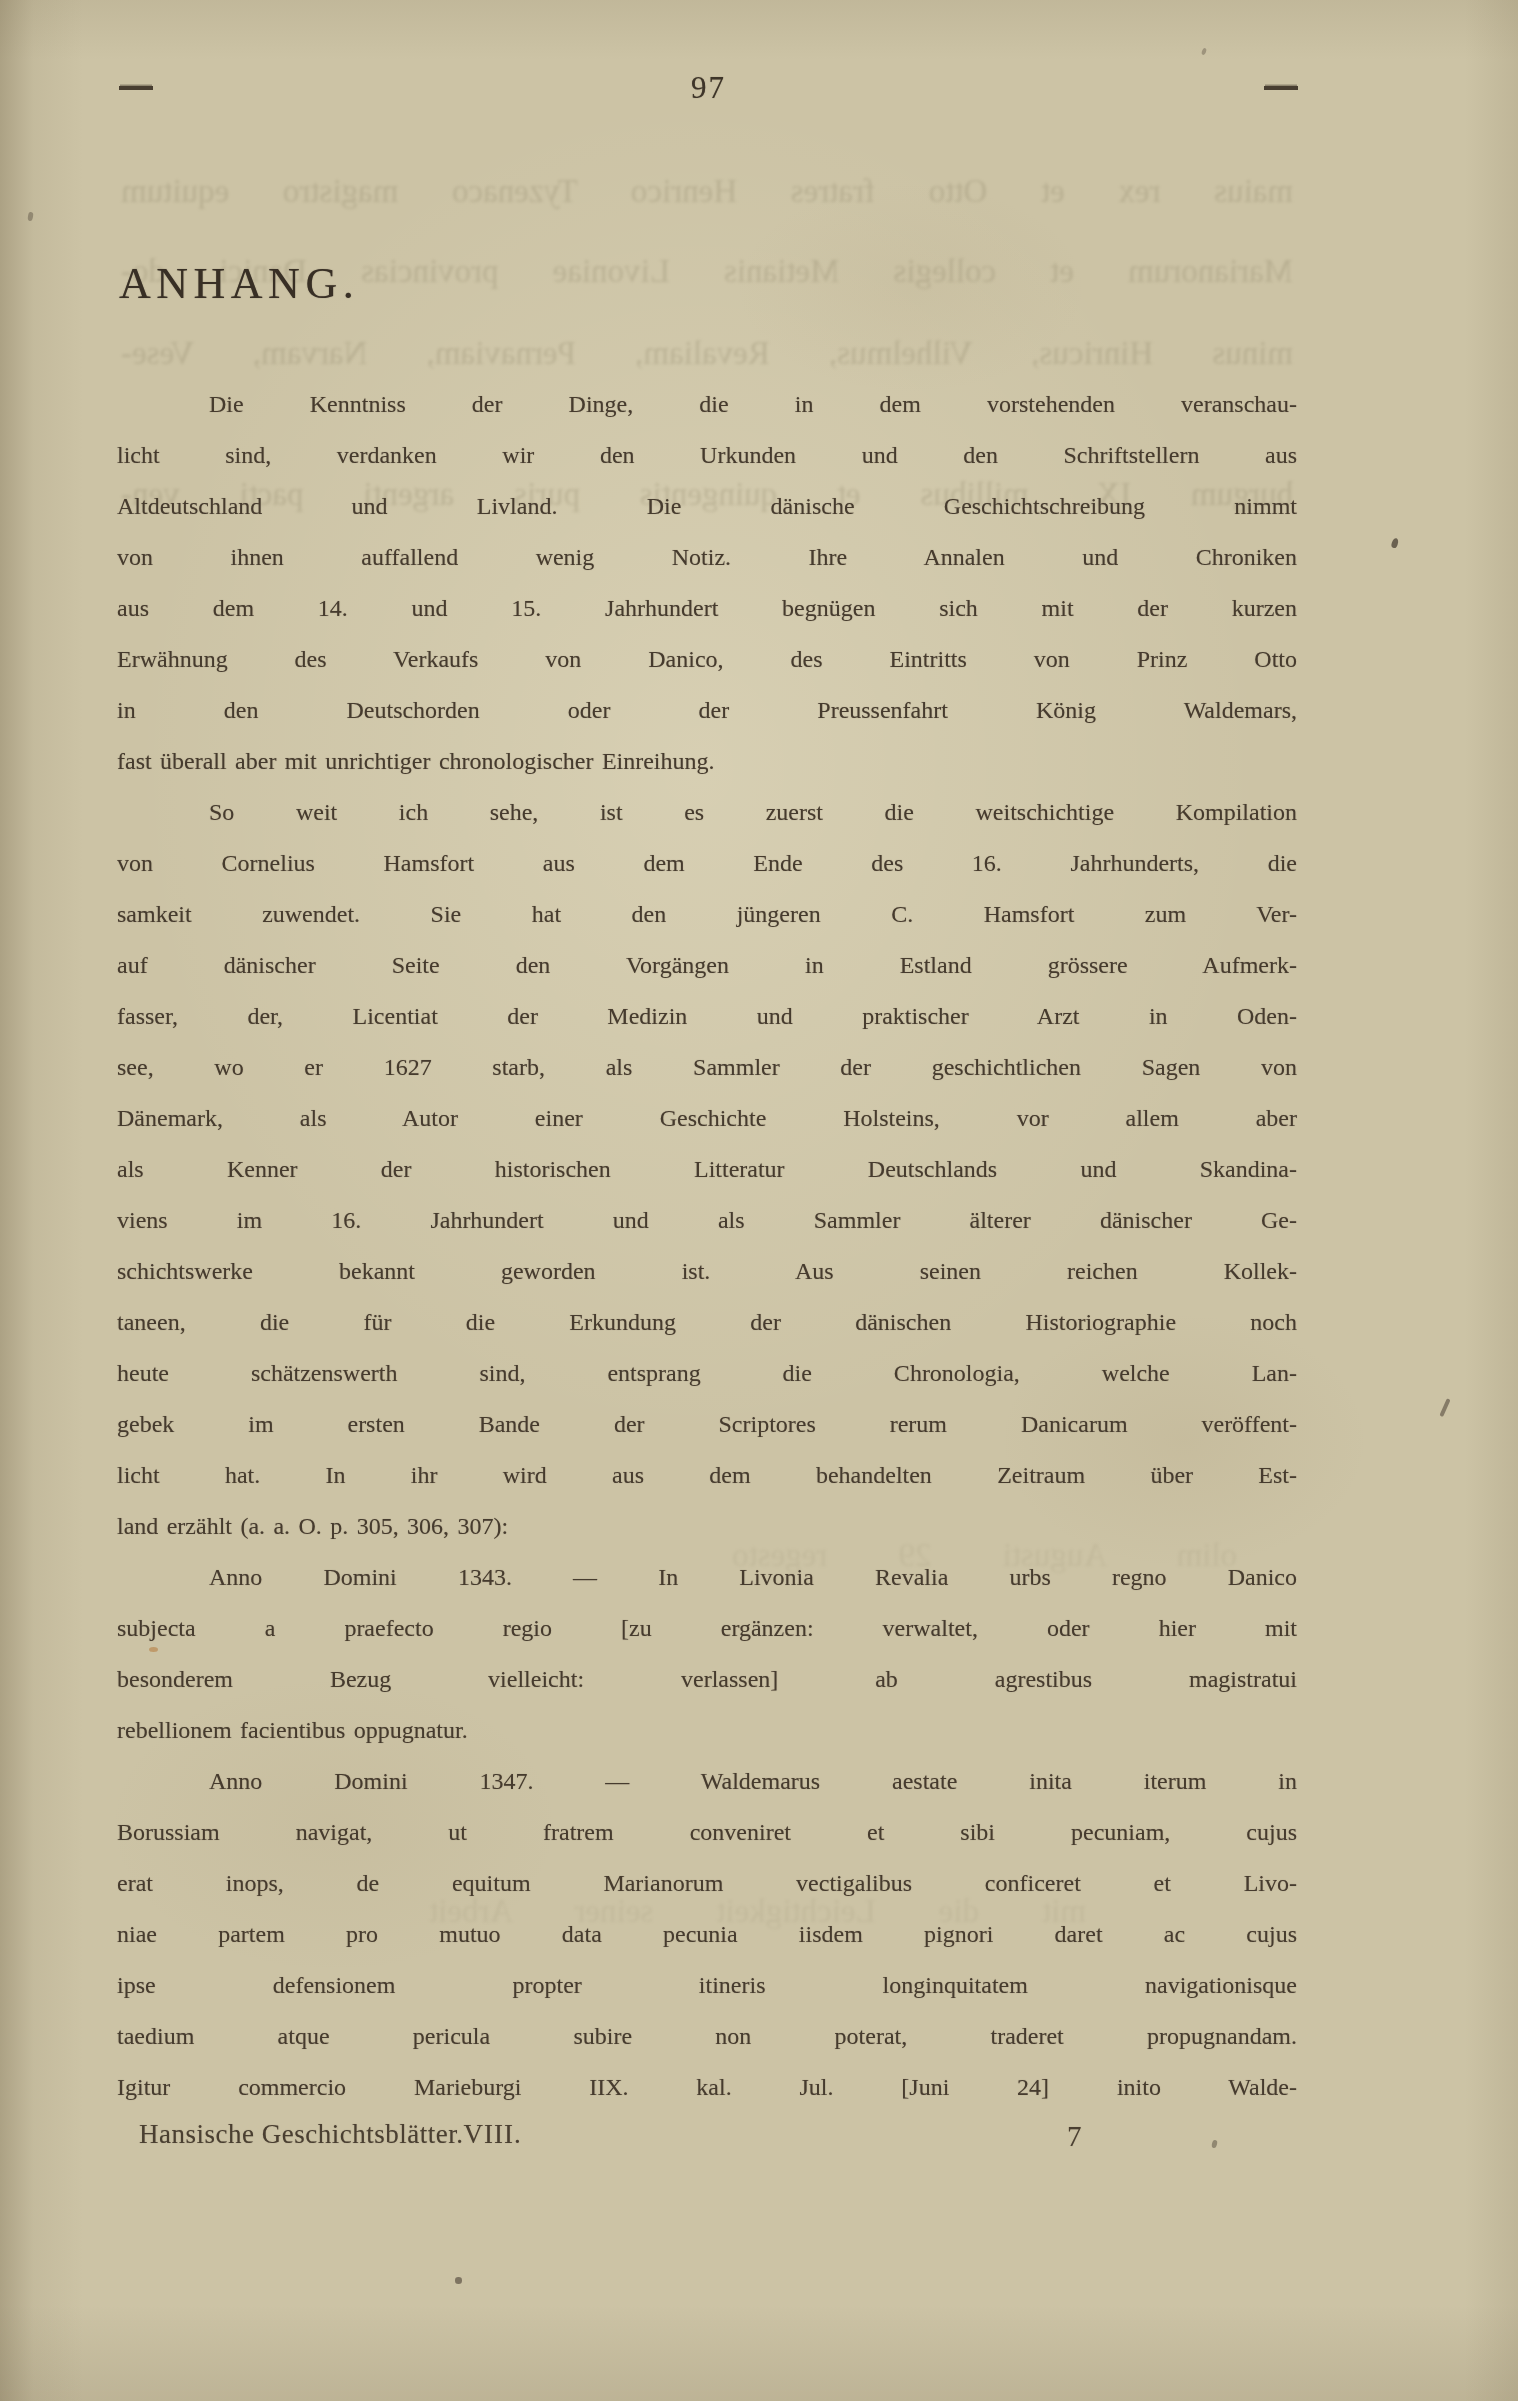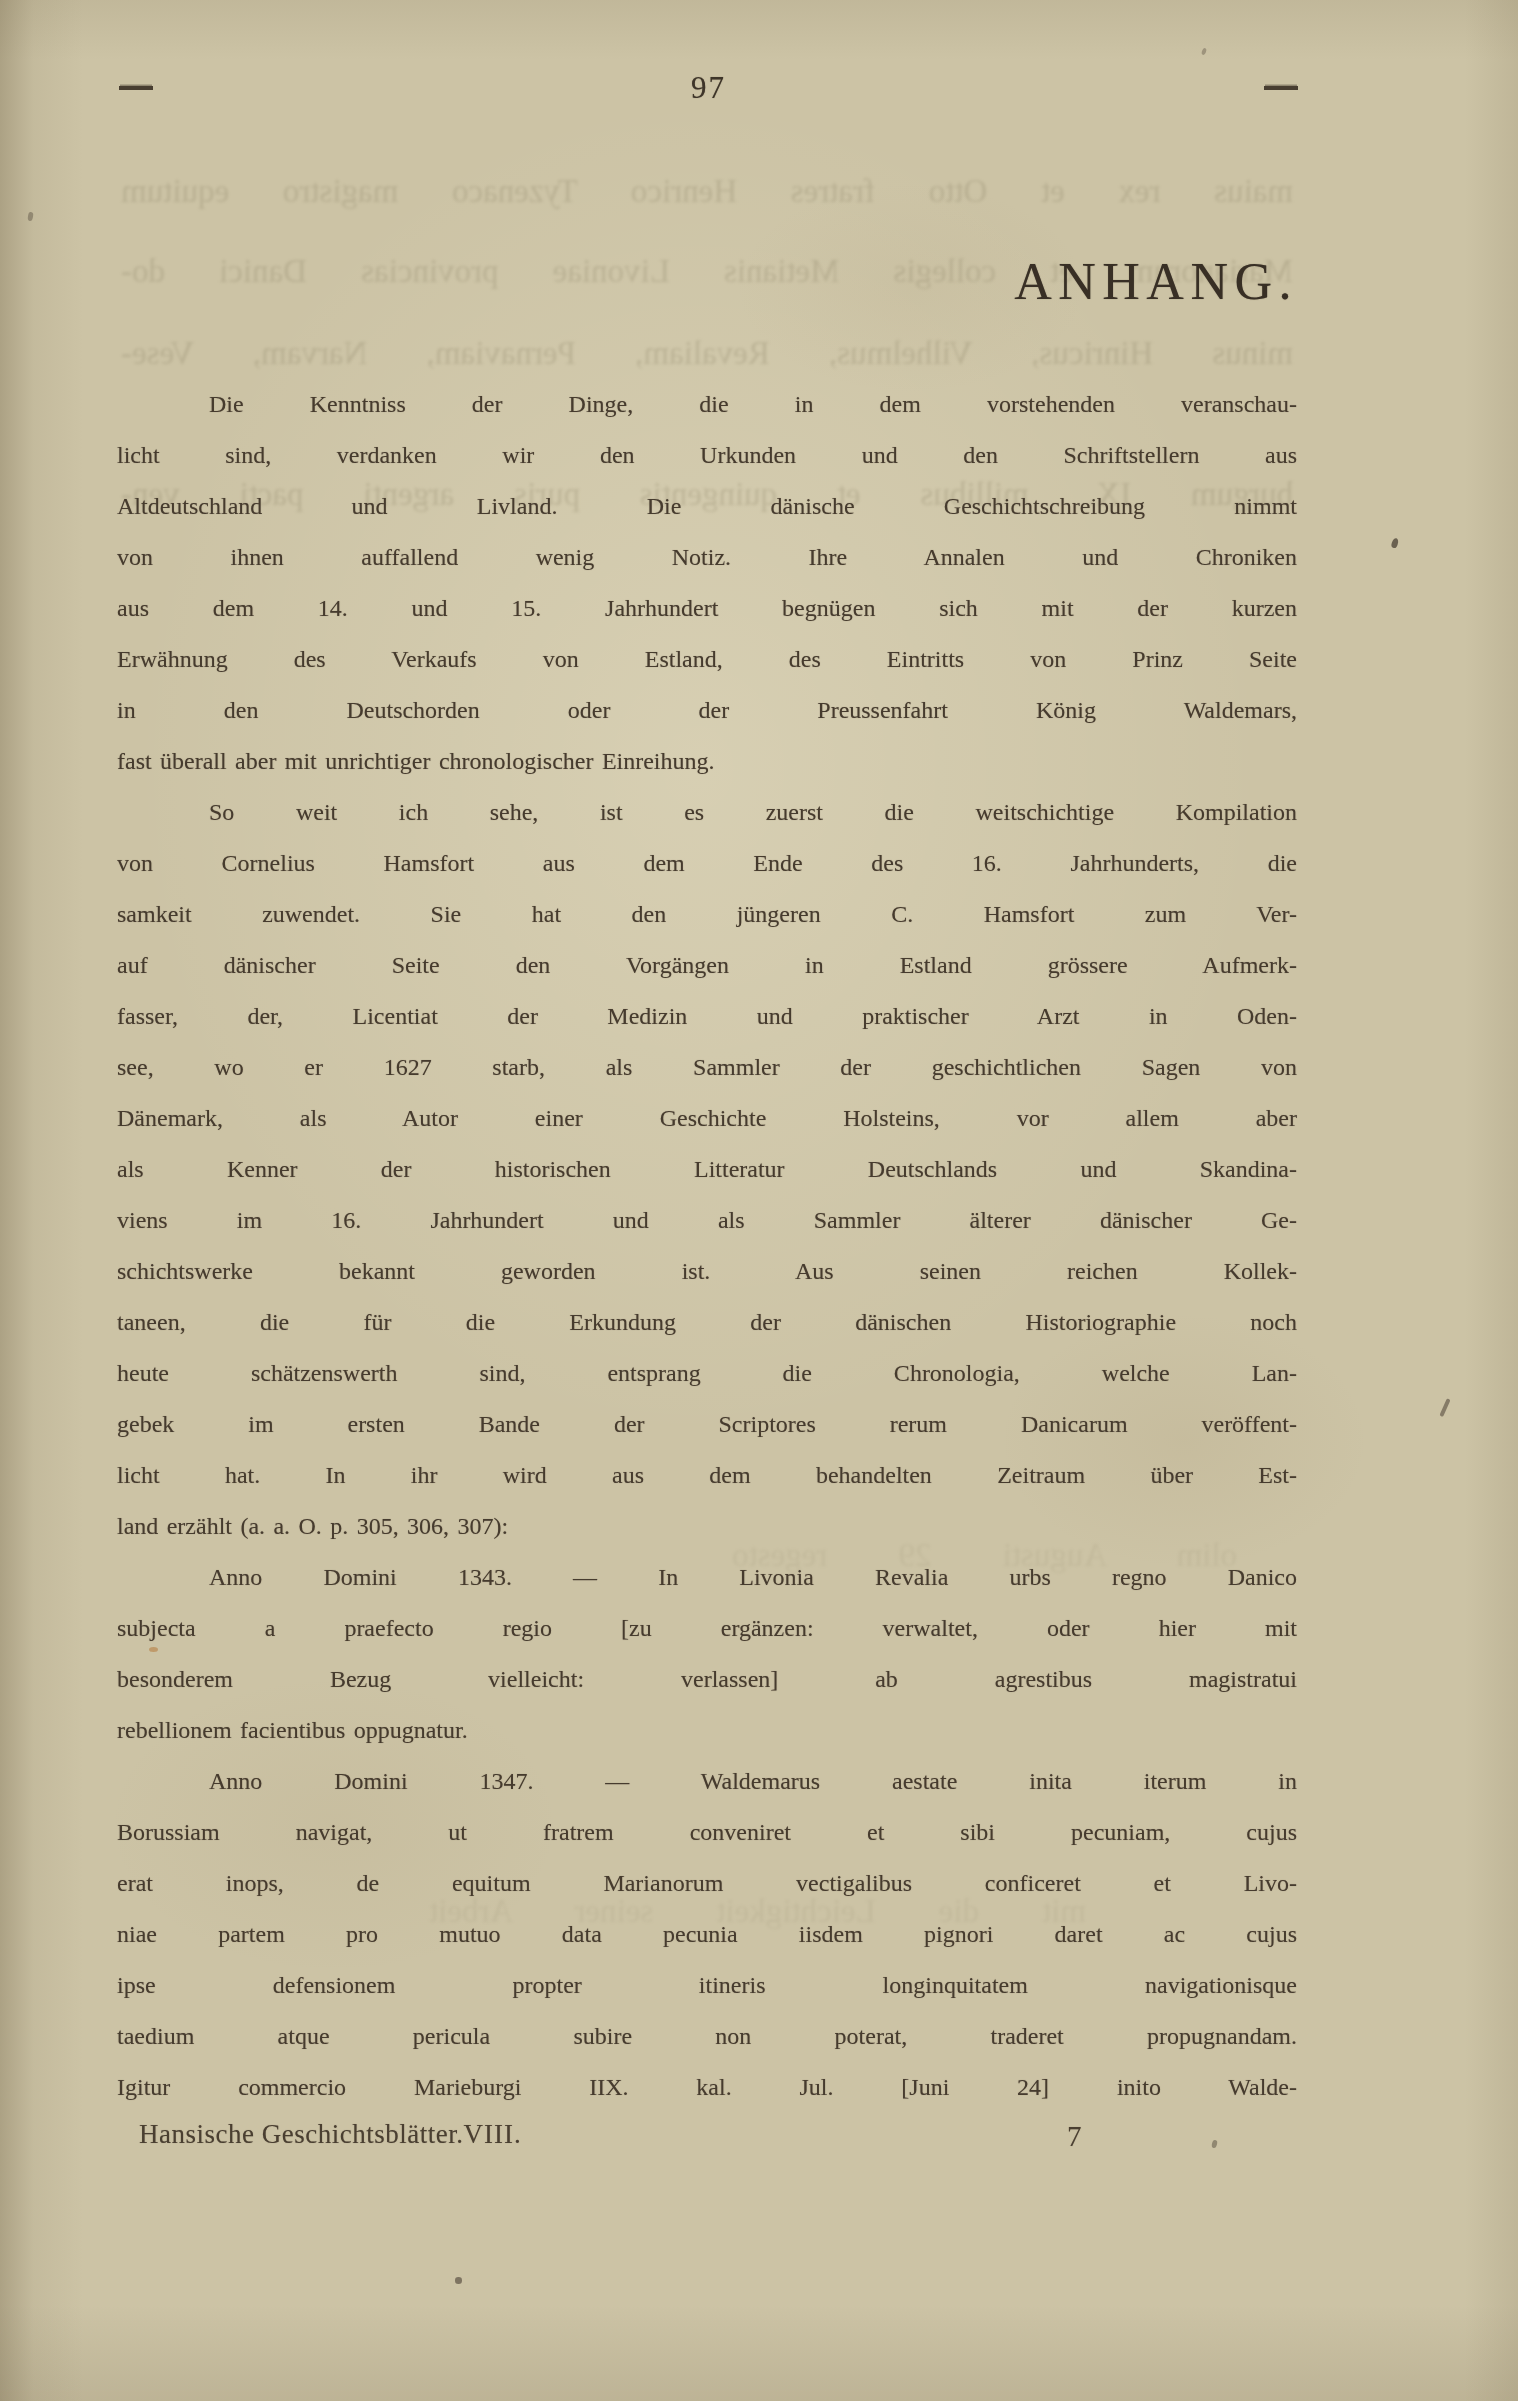--- a/index.html
+++ b/index.html
@@ -22,22 +22,22 @@
   }
   
   .pagenum-row{
     position:absolute;left:119px;top:70px;width:1179px;
     display:flex;justify-content:space-between;align-items:center;gap:41px;
   }
   .dash{width:34px;height:4.5px;background:#483e31;box-shadow:0 -2.5px 0 -1px rgba(72,62,49,.45);}
   .pagenum{font-size:31px;letter-spacing:2px;color:#3e3529;text-shadow:0 0 1px rgba(62,53,41,.45);}
   
   .title{
-    position:absolute;left:119px;top:252px;width:1179px;
-    text-align:right;font-size:52px;letter-spacing:0.125em;
+    position:absolute;left:119px;top:258px;width:1179px;
+    text-align:left;font-size:44px;letter-spacing:0.125em;
     color:#382f25;text-shadow:0 0 1px rgba(56,47,37,.5);
   }
   
   .body-text{
     position:absolute;left:117px;top:379px;width:1180px;
     font-size:24px;line-height:51px;
     color:#463b2e;text-shadow:0 0 1px rgba(70,59,46,.38);
     word-spacing:0.10em;
   }
   .line{text-align:justify;text-align-last:justify;}
@@ -94,21 +94,21 @@
   </div>
 
   <div class="title">ANHANG.</div>
 
   <div class="body-text">
       <div class="line indent">Die Kenntniss der Dinge, die in dem vorstehenden veranschau-</div>
       <div class="line">licht sind, verdanken wir den Urkunden und den Schriftstellern aus</div>
       <div class="line">Altdeutschland und Livland. Die dänische Geschichtschreibung nimmt</div>
       <div class="line">von ihnen auffallend wenig Notiz. Ihre Annalen und Chroniken</div>
       <div class="line">aus dem 14. und 15. Jahrhundert begnügen sich mit der kurzen</div>
-      <div class="line">Erwähnung des Verkaufs von Estland, des Eintritts von Prinz Seite</div>
+      <div class="line">Erwähnung des Verkaufs von Danico, des Eintritts von Prinz Otto</div>
       <div class="line">in den Deutschorden oder der Preussenfahrt König Waldemars,</div>
       <div class="line end">fast überall aber mit unrichtiger chronologischer Einreihung.</div>
       <div class="line indent">So weit ich sehe, ist es zuerst die weitschichtige Kompilation</div>
       <div class="line">von Cornelius Hamsfort aus dem Ende des 16. Jahrhunderts, die</div>
       <div class="line">samkeit zuwendet. Sie hat den jüngeren C. Hamsfort zum Ver-</div>
       <div class="line">auf dänischer Seite den Vorgängen in Estland grössere Aufmerk-</div>
       <div class="line">fasser, der, Licentiat der Medizin und praktischer Arzt in Oden-</div>
       <div class="line">see, wo er 1627 starb, als Sammler der geschichtlichen Sagen von</div>
       <div class="line">Dänemark, als Autor einer Geschichte Holsteins, vor allem aber</div>
       <div class="line">als Kenner der historischen Litteratur Deutschlands und Skandina-</div>

